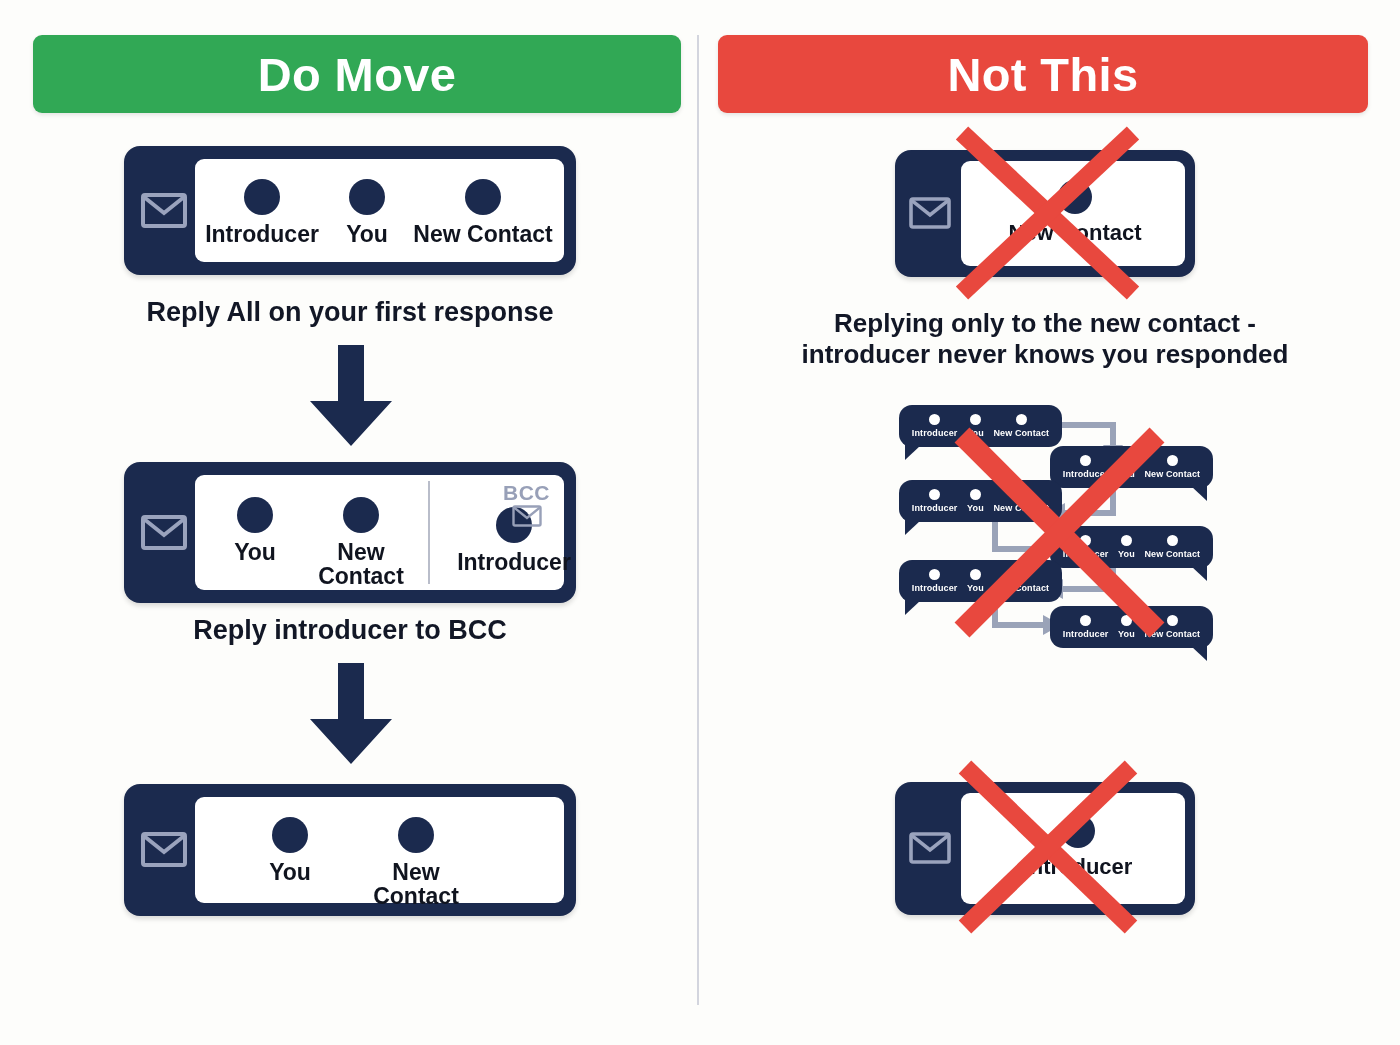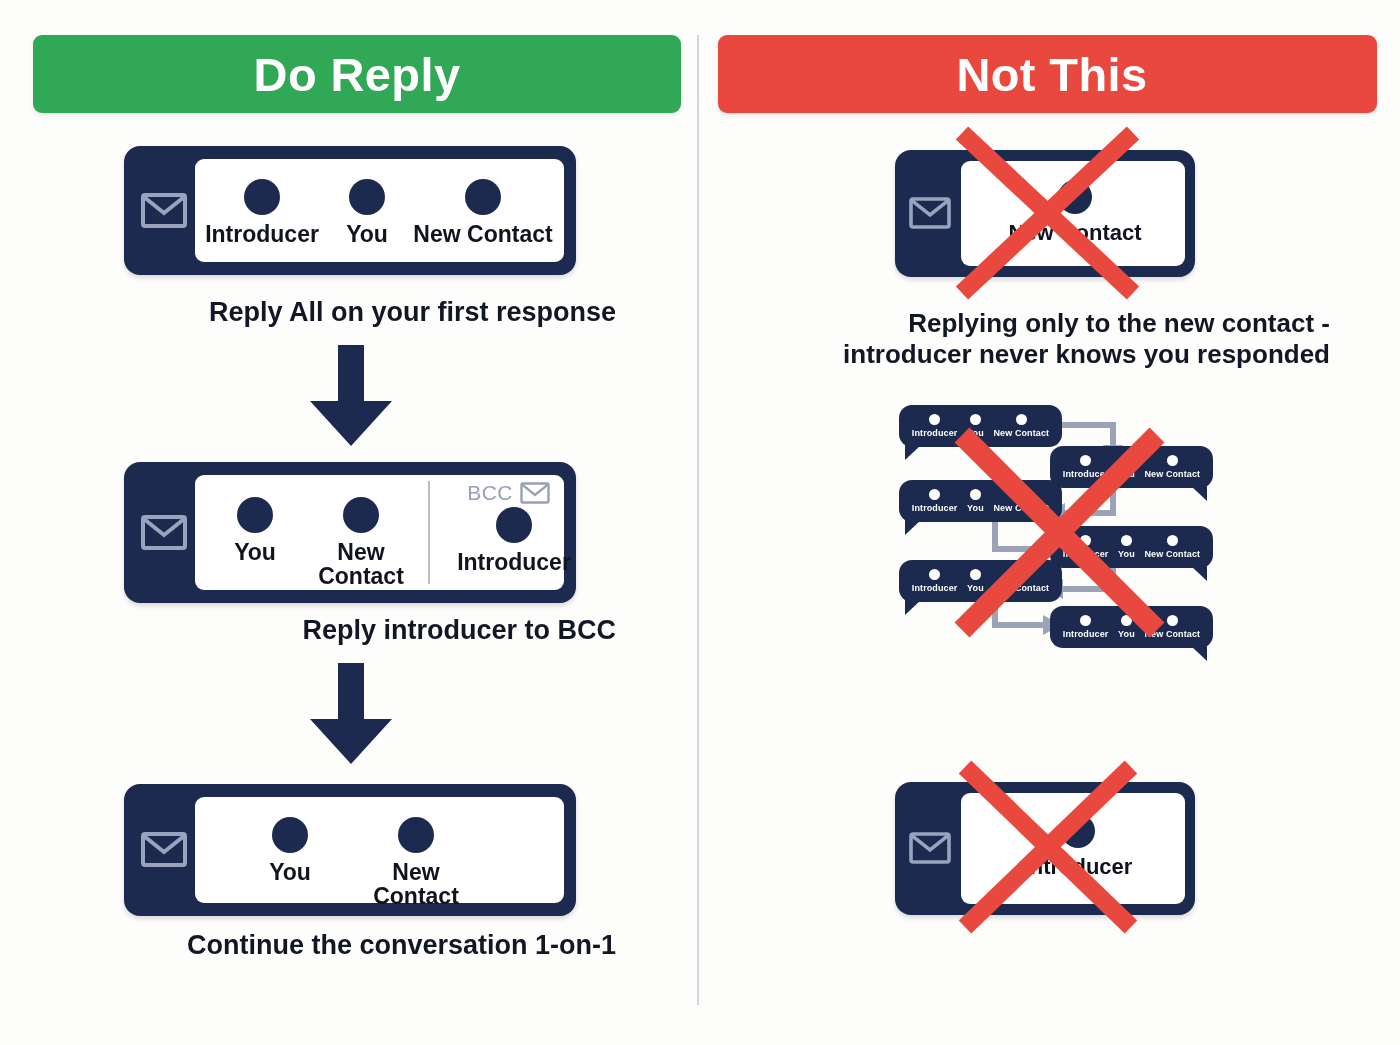--- a/index.html
+++ b/index.html
@@ -27,21 +27,21 @@
     display: flex;
     align-items: center;
     justify-content: center;
     color: #ffffff;
     font-size: 47px;
     font-weight: bold;
     letter-spacing: 0.4px;
     box-shadow: 0 2px 4px rgba(0,0,0,0.10);
   }
   #banner-do   { left: 33px;  top: 35px; width: 648px; background: #31a855; }
-  #banner-not  { left: 718px; top: 35px; width: 650px; background: #e8483e; padding-left: 9px; }
+  #banner-not  { left: 718px; top: 35px; width: 650px; background: #e8483e; }
 
   
   #divider {
     position: absolute;
     left: 697px;
     top: 35px;
     width: 2px;
     height: 970px;
     background: #d3d5de;
   }
@@ -90,36 +90,36 @@
     text-align: center;
     line-height: 1.05;
     white-space: pre-line;
   }
 
   
   .bcc-badge {
     position: absolute;
     display: flex;
     align-items: center;
-    gap: 7px;
     color: #98a0b8;
     font-size: 21px;
-    font-weight: normal;
+    font-weight: bold;
     letter-spacing: 0.5px;
+    flex-direction: column;
   }
   .vsep {
     position: absolute;
     background: #b9bdca;
     width: 2px;
   }
 
   
   .caption {
     position: absolute;
-    text-align: right;
+    text-align: center;
     color: #121726;
     font-weight: bold;
     line-height: 1.18;
     white-space: pre-line;
   }
 
   
   .down-arrow { position: absolute; }
 
   
@@ -175,21 +175,21 @@
   }
 
   .arrows { position: absolute; pointer-events: none; }
 </style>
 </head>
 <body>
 
 <div id="page">
 
   <div id="banner-do" class="banner">
-    <span>Do Reply</span>
+    <span>Do Move</span>
   </div>
   <div id="banner-not" class="banner">
     <span>Not This</span>
   </div>
 
   <div id="divider"></div>
 
   <div class="email-card" style="left:124px; top:146px; width:452px; height:129px;">
     <div class="email-inner" style="left:71px; top:13px; right:12px; bottom:13px;">
       <div class="recips">
@@ -267,21 +267,20 @@
           <div class="recip-label" style="font-size:23px;margin-top:7px;">New
 Contact</div>
         </div>
       </div>
     </div>
     <svg class="env-icon" style="left:17px; top:48px;" width="46" height="35" viewBox="0 0 46 35">
       <rect x="2" y="2" width="42" height="31" rx="2" fill="none" stroke="#9aa3bd" stroke-width="4"></rect>
       <path d="M3 4 L23 20 L43 4" fill="none" stroke="#9aa3bd" stroke-width="4"></path>
     </svg>
   </div>
-  <div class="caption" style="left:84px; top:930px; width:532px; font-size:27px;">Continue the conversation 1-on-1</div>
 
   <div class="email-card" style="left:895px; top:150px; width:300px; height:127px;">
     <div class="email-inner" style="left:66px; top:11px; right:10px; bottom:11px;">
       <div class="recips">
         <div class="recip" style="left:40px; top:19px; width:148px;">
           <div class="dot" style="width:34px;height:34px;"></div>
           <div class="recip-label" style="font-size:22px;margin-top:7px;">New Contact</div>
         </div>
       </div>
     </div>

